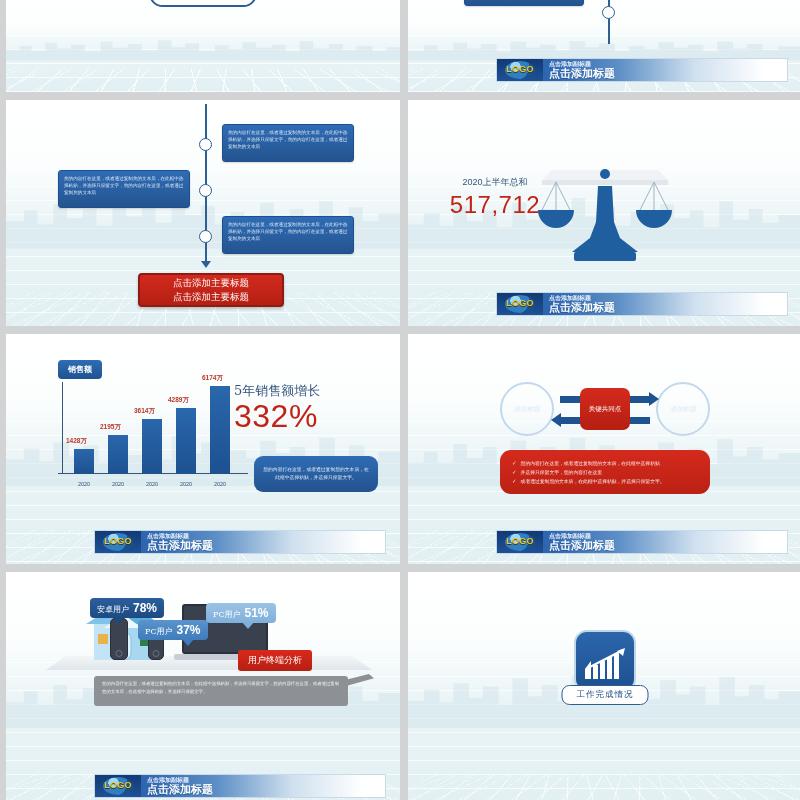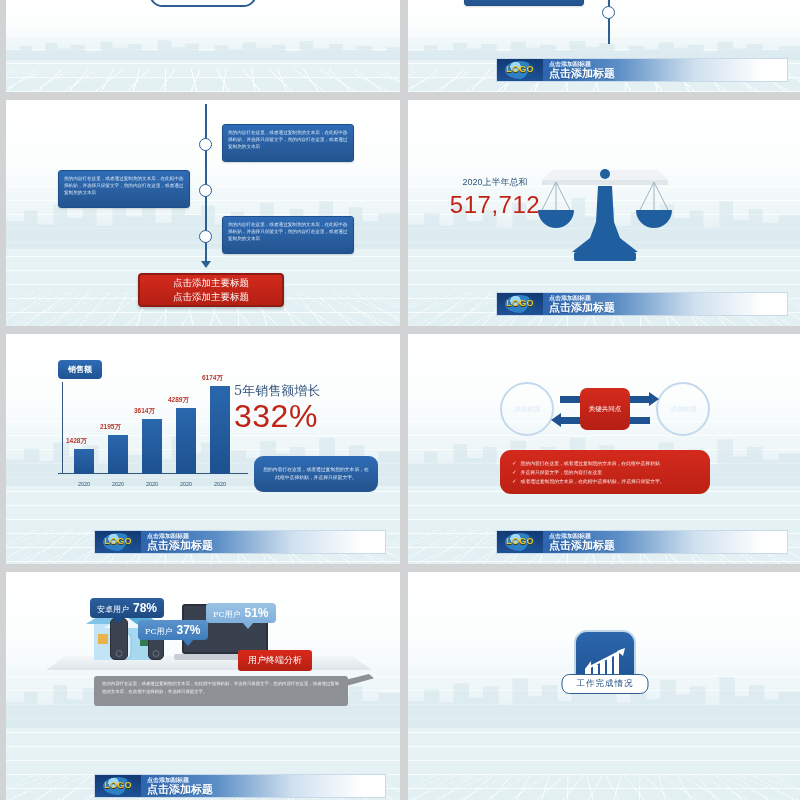--- a/index.html
+++ b/index.html
@@ -207,21 +207,21 @@
   .s7 .gbub{position:absolute;left:88px;right:52px;top:104px;height:30px;border-radius:3px;
       background:#8d9196;color:#f1f2f3;font-size:4.4px;line-height:1.8;padding:4px 8px;
       font-family:"DejaVu Serif","Liberation Serif",serif;}
   .s7 .gbub::after{content:"";position:absolute;right:-26px;top:-2px;width:34px;height:12px;
       background:#8d9196;clip-path:polygon(0 60%,85% 0,100% 35%,18% 100%);}
 
   
   .s8 .icon{position:absolute;left:50%;transform:translateX(-50%);top:58px;width:62px;height:62px;
      border-radius:13px;background:linear-gradient(180deg,#2b66ab,#1d5190);
      border:2.5px solid #bfd6e9;display:flex;align-items:flex-end;justify-content:center;padding-bottom:9px;}
-  .s8 .pill2{position:absolute;left:50%;transform:translateX(-50%);top:102px;
+  .s8 .pill2{position:absolute;left:50%;transform:translateX(-50%);top:113px;
      padding:3px 14px;border:1.5px solid #2d5f93;border-radius:8px;background:#fff;
      color:#1e4d85;font-size:8.5px;letter-spacing:1px;
      font-family:"DejaVu Serif","Liberation Serif",serif;}
 </style>
 </head>
 <body>
 
 <div class="deck">
 
   <div class="slide s1">

